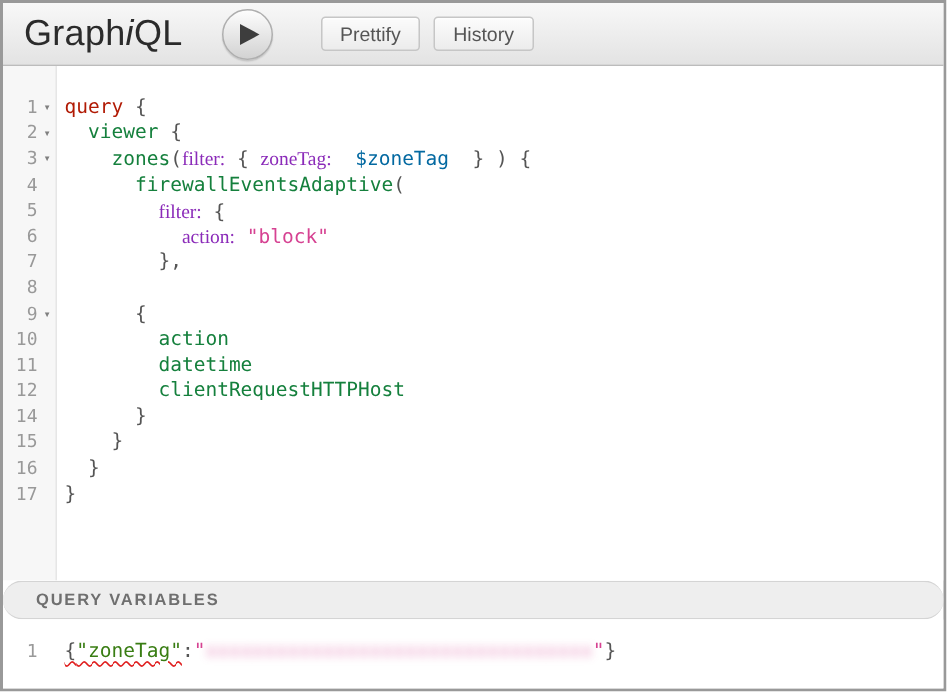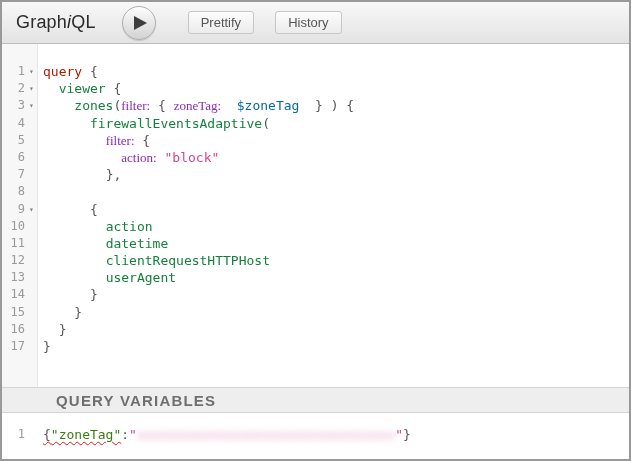--- a/index.html
+++ b/index.html
@@ -2,33 +2,33 @@
 <html><head>
 <meta charset="utf-8">
 <style>
   * { margin:0; padding:0; box-sizing:border-box; }
   body { background:#fff; font-family:"Liberation Sans", sans-serif; }
   .window { width:631px; height:461px; border:2px solid #999; background:#fff; overflow:hidden; position:relative; }
 
   
   .topbar { height:42px; background:linear-gradient(#f8f8f8,#e3e3e3); border-bottom:1px solid #bcbcbc;
             display:flex; align-items:center; }
-  .logo { margin-left:14px; font-size:18px; color:#2b2b2b; letter-spacing:.2px; }
+  .logo { margin-left:14px; font-size:24px; color:#2b2b2b; letter-spacing:.2px; }
   .logo em { font-style:italic; }
   .execute-btn { margin-left:26px; width:34px; height:34px; border-radius:50%;
                  background:linear-gradient(#fdfdfd,#d2d2d2); border:1px solid #aeaeae;
                  box-shadow:0 1px 1px rgba(0,0,0,.15); display:flex; align-items:center; justify-content:center;
                  cursor:pointer; flex:none; }
   .play-icon { width:0; height:0; border-left:13px solid #3d3d3d;
                border-top:7.5px solid transparent; border-bottom:7.5px solid transparent; margin-left:4px; }
   .toolbar-btn { height:23px; padding:0 12px; background:linear-gradient(#fcfcfc,#ececec);
                  border:1px solid #c6c6c6; border-radius:3px; color:#555; font-size:13px;
                  display:flex; align-items:center; cursor:pointer; box-shadow:0 1px 0 rgba(255,255,255,.7) inset; }
   .btn-prettify { margin-left:32px; }
-  .btn-history { margin-left:21px; }
+  .btn-history { margin-left:9px; }
 
   
   .editor { height:343px; background:#fff; position:relative; overflow:hidden; }
   .gutter-strip { position:absolute; left:0; top:0; bottom:0; width:36px; background:#f7f7f7;
                   border-right:1px solid #e6e6e6; }
   .codelines { position:relative; padding-top:19px; }
   .codeline { display:flex; height:17.2px; line-height:17.2px;
               font-family:"DejaVu Sans Mono", monospace; font-size:13px; }
   .ln { width:23px; flex:none; text-align:right; color:#999; font-size:12px; }
   .fold { width:13px; flex:none; text-align:center; color:#808080; font-size:8px; line-height:17.2px; cursor:pointer; }
@@ -40,22 +40,22 @@
   .tk-variable  { color:#0369a1; }
   .tk-number    { color:#2882F9; }
   .tk-string    { color:#D64292; }
   .tk-punct     { color:#555555; }
   .tk-key       { color:#397D13; }
   .tk-err       { text-decoration:underline wavy #e01f1f; text-decoration-thickness:1px; text-underline-offset:2px; }
   .tk-redacted  { color:#d64292; filter:blur(3px); opacity:.55; }
 
   
   .var-header { height:26px; background:#eeeeee; border-top:1px solid #d4d4d4; border-bottom:1px solid #d4d4d4;
-                display:flex; align-items:center; padding-left:54px; color:#6f6f6f;
-                font-size:15px; font-weight:bold; letter-spacing:1.2px; cursor:pointer; }
+                display:flex; align-items:center; padding-left:22px; color:#6f6f6f;
+                font-size:11px; font-weight:bold; letter-spacing:1.2px; cursor:pointer;border-radius:13px; }
   .var-editor { height:46px; background:#fff; position:relative; overflow:hidden; }
   .var-editor .codelines { padding-top:13px; }
 </style>
 </head>
 <body>
 
 <div class="window">
 
   <div class="topbar">
     <div class="logo"><span>Graph</span><em>i</em><span>QL</span></div>
@@ -122,25 +122,20 @@
           <span class="ln">11</span>
           <span class="fold"></span>
           <span class="src"><span class="tk-ws">        </span><span class="tk-property">datetime</span></span>
         </div>
         <div class="codeline">
           <span class="ln">12</span>
           <span class="fold"></span>
           <span class="src"><span class="tk-ws">        </span><span class="tk-property">clientRequestHTTPHost</span></span>
         </div>
         <div class="codeline">
-          <span class="ln">13</span>
-          <span class="fold"></span>
-          <span class="src"><span class="tk-ws">        </span><span class="tk-property">userAgent</span></span>
-        </div>
-        <div class="codeline">
           <span class="ln">14</span>
           <span class="fold"></span>
           <span class="src"><span class="tk-ws">      </span><span class="tk-punct">}</span></span>
         </div>
         <div class="codeline">
           <span class="ln">15</span>
           <span class="fold"></span>
           <span class="src"><span class="tk-ws">    </span><span class="tk-punct">}</span></span>
         </div>
         <div class="codeline">

